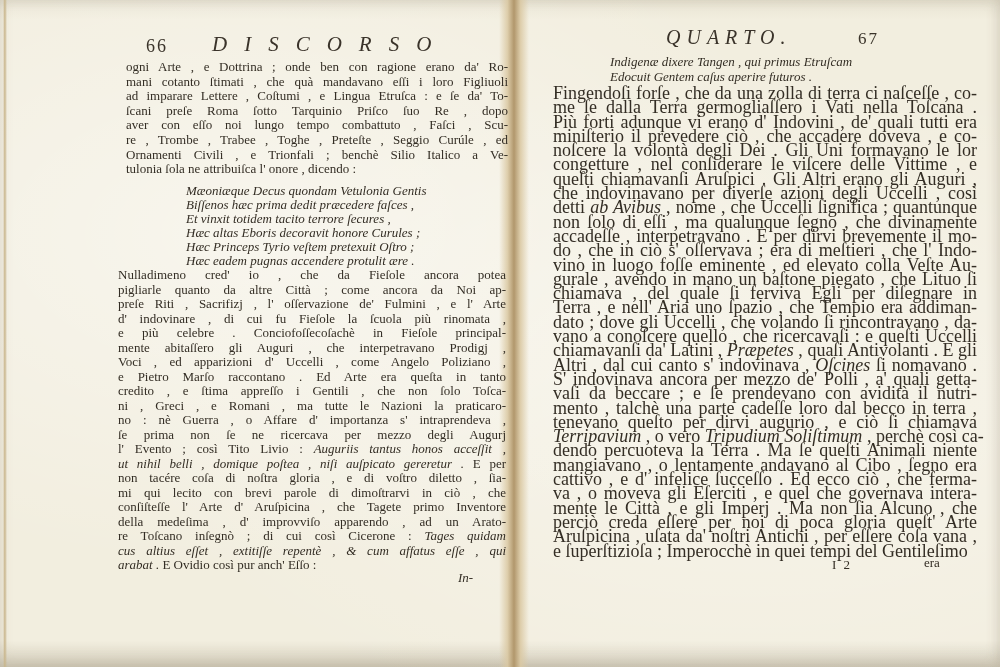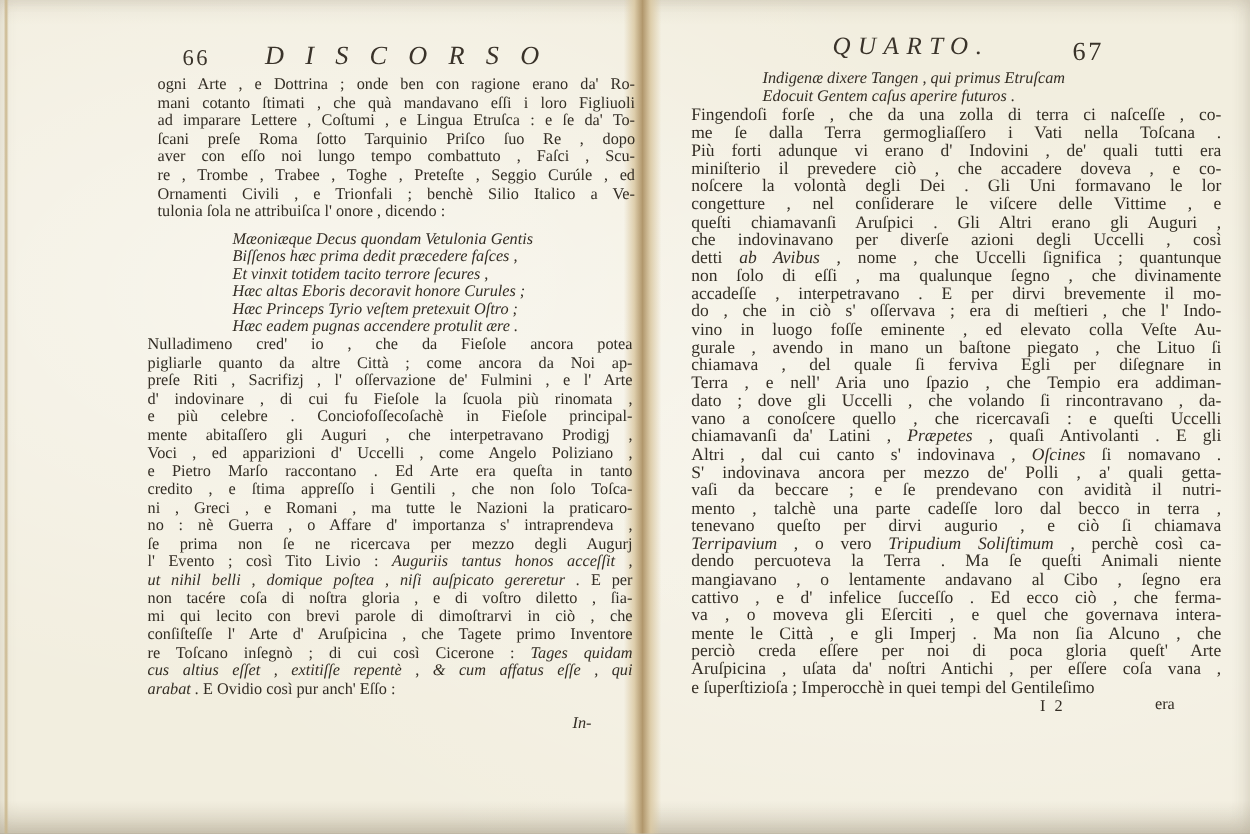--- a/index.html
+++ b/index.html
@@ -30,37 +30,37 @@
   }
   .page{position:absolute;top:0;height:667px;}
   #left-page{left:0;width:510px;}
   #right-page{left:510px;width:490px;}
 
   .pgnum{position:absolute;font-size:18px;letter-spacing:2px;color:#3a332a;}
   .runtitle{position:absolute;font-style:italic;color:#3a332a;white-space:nowrap;}
   #title-left{left:212px;top:32px;font-size:21px;letter-spacing:17px;}
   #num-left{left:146px;top:36px;}
   #title-right{left:156px;top:26px;font-size:20px;letter-spacing:6px;}
-  #num-right{left:348px;top:29px;font-size:21px;}
+  #num-right{left:348px;top:29px;font-size:17px;}
 
   .textblock{position:absolute;}
   .tline{white-space:nowrap;text-align:justify;}
   .tline.j{text-align-last:justify;}
   .it{font-style:italic;}
 
   #left-body1{left:126px;top:60px;width:382px;font-size:13px;}
   #left-body1 .tline{line-height:14.6px;height:14.6px;}
   #left-verse{left:186px;top:184px;width:310px;font-size:13px;font-style:italic;}
   #left-verse .tline{line-height:14px;height:14px;}
   #left-body2{left:118px;top:268px;width:388px;font-size:13px;}
   #left-body2 .tline{line-height:14.5px;height:14.5px;}
 
   #right-verse{left:100px;top:54px;width:330px;font-size:13px;font-style:italic;}
   #right-verse .tline{line-height:15px;height:15px;}
-  #right-body{left:43px;top:86px;width:424px;font-size:14px;}
+  #right-body{left:43px;top:86px;width:424px;font-size:18px;}
   #right-body .tline{line-height:14.3px;height:14.3px;}
 
   .catchword{position:absolute;font-size:13px;}
   #catch-left{left:458px;top:570px;font-style:italic;}
   #catch-right{left:380px;top:555px;margin-left:34px;}
   .signature{position:absolute;font-size:13px;letter-spacing:2px;}
   #sig-right{left:322px;top:557px;}
 </style>
 </head>
 <body>
@@ -102,20 +102,21 @@
         <div class="tline j"><span>e  Pietro  Marſo  raccontano .   Ed  Arte  era  queſta  in tanto</span></div>
         <div class="tline j"><span>credito ,  e  ſtima  appreſſo  i  Gentili , che  non  ſolo  Toſca-</span></div>
         <div class="tline j"><span>ni ,  Greci ,  e  Romani ,  ma  tutte  le  Nazioni  la praticaro-</span></div>
         <div class="tline j"><span>no :  nè  Guerra ,  o  Affare  d' importanza  s' intraprendeva ,</span></div>
         <div class="tline j"><span>ſe  prima  non  ſe  ne  ricercava  per  mezzo  degli  Augurj</span></div>
         <div class="tline j"><span>l' Evento ;  così  Tito  Livio :  </span><span class="it">Auguriis tantus honos acceſſit ,</span></div>
         <div class="tline j"><span class="it">ut nihil belli , domique poſtea , niſi auſpicato gereretur .</span><span> E per</span></div>
         <div class="tline j"><span>non  tacére  coſa  di  noſtra  gloria ,  e  di  voſtro diletto , ſia-</span></div>
         <div class="tline j"><span>mi  qui  lecito  con  brevi  parole  di  dimoſtrarvi  in ciò , che</span></div>
         <div class="tline j"><span>conſiſteſſe  l' Arte  d' Aruſpicina , che Tagete primo Inventore</span></div>
+        <div class="tline j"><span>della  medeſima ,  d' improvviſo  apparendo ,  ad  un  Arato-</span></div>
         <div class="tline j"><span>re  Toſcano  inſegnò ;  di  cui  così  Cicerone :  </span><span class="it">Tages quidam</span></div>
         <div class="tline j"><span class="it">cus altius eſſet , extitiſſe repentè , &amp; cum affatus eſſe , qui</span></div>
         <div class="tline"><span class="it">arabat .</span><span>  E Ovidio così pur anch' Eſſo :</span></div>
       </div>
 
     <span class="catchword" id="catch-left">In-</span>
   </div>
 
   <div class="page" id="right-page">
     <span class="runtitle" id="title-right">QUARTO.</span>

